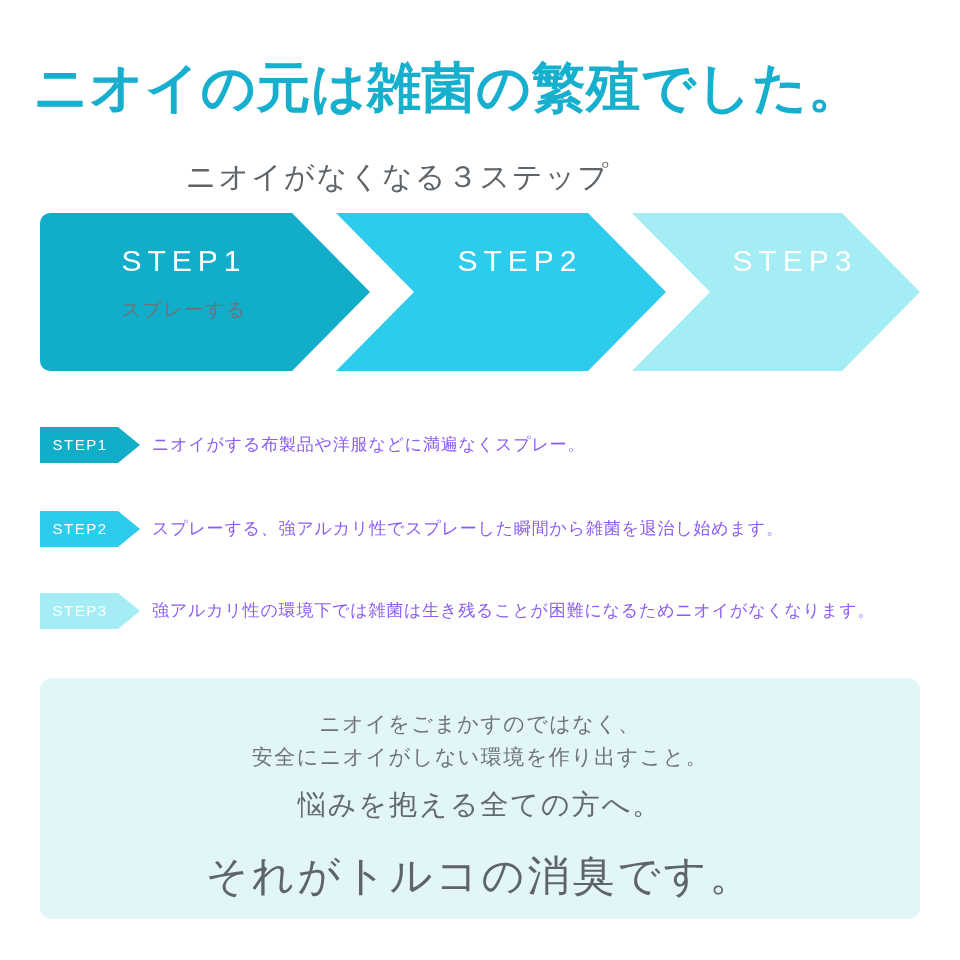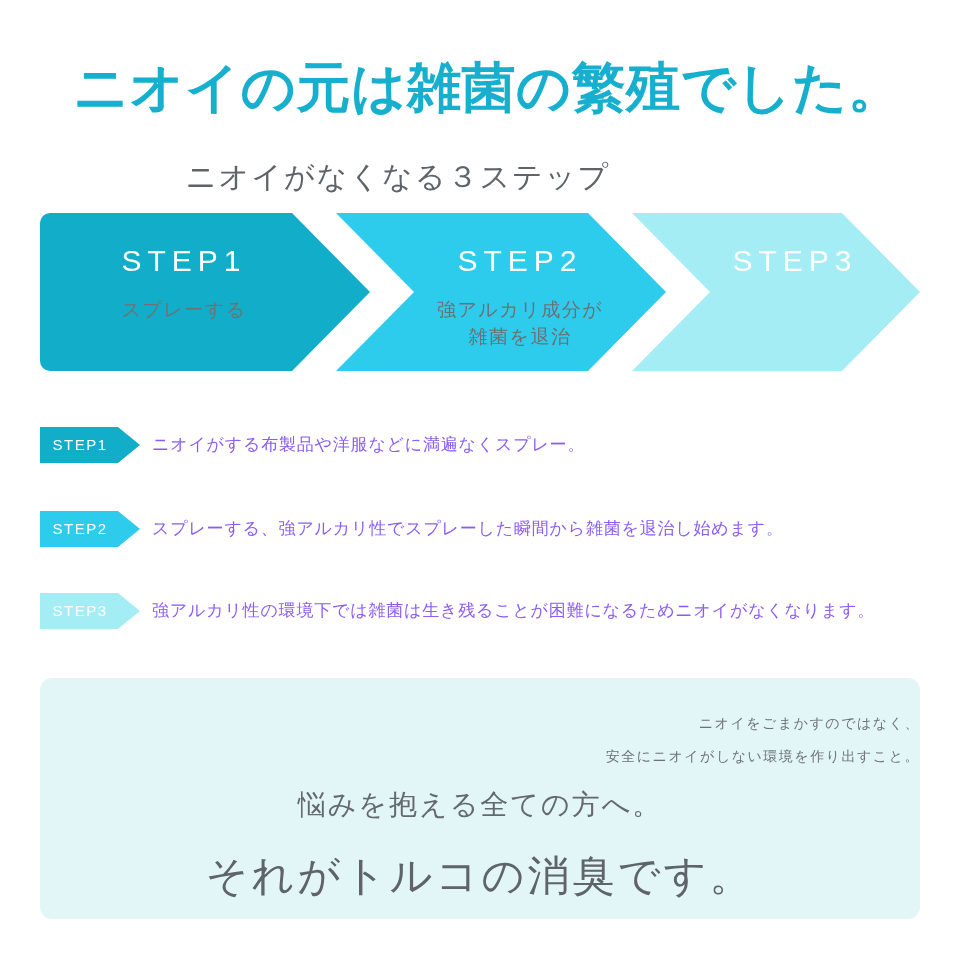--- a/index.html
+++ b/index.html
@@ -24,21 +24,20 @@
     position: absolute;
     top: 52px;
     left: 0;
     width: 896px;
     text-align: center;
     font-size: 54px;
     font-weight: 700;
     letter-spacing: 0.5px;
     color: #16AFCE;
     white-space: nowrap;
-    margin-left: 40px;
   }
 
   .subhead {
     position: absolute;
     top: 157px;
     left: 0;
     width: 796px;
     text-align: center;
     font-size: 30px;
     font-weight: 400;
@@ -170,22 +169,22 @@
     height: 241px;
     background: #E2F5F7;
     border-radius: 12px;
   }
 
   .panel-lead {
     position: absolute;
     left: 0;
     right: 0;
     top: 29px;
-    text-align: right;
-    font-size: 14px;
+    text-align: center;
+    font-size: 21px;
     line-height: 33px;
     letter-spacing: 1.5px;
     color: #6E7377;
     white-space: pre-line;
   }
 
   .panel-mid {
     position: absolute;
     left: 0;
     right: 0;
@@ -220,22 +219,20 @@
 
   <div class="steps">
 
     <div class="step-arrow" id="step-arrow-1">
       <div class="step-title">STEP1</div>
       <div class="step-sub">スプレーする</div>
     </div>
 
     <div class="step-arrow" id="step-arrow-2">
       <div class="step-title">STEP2</div>
-      <div class="step-sub">強アルカリ成分が
-雑菌を退治</div>
     </div>
 
     <div class="step-arrow" id="step-arrow-3">
       <div class="step-title">STEP3</div>
     </div>
 
   </div>
 
   <div class="detail-row" id="detail-row-1">
     <div class="badge" id="badge-1">STEP1</div>

